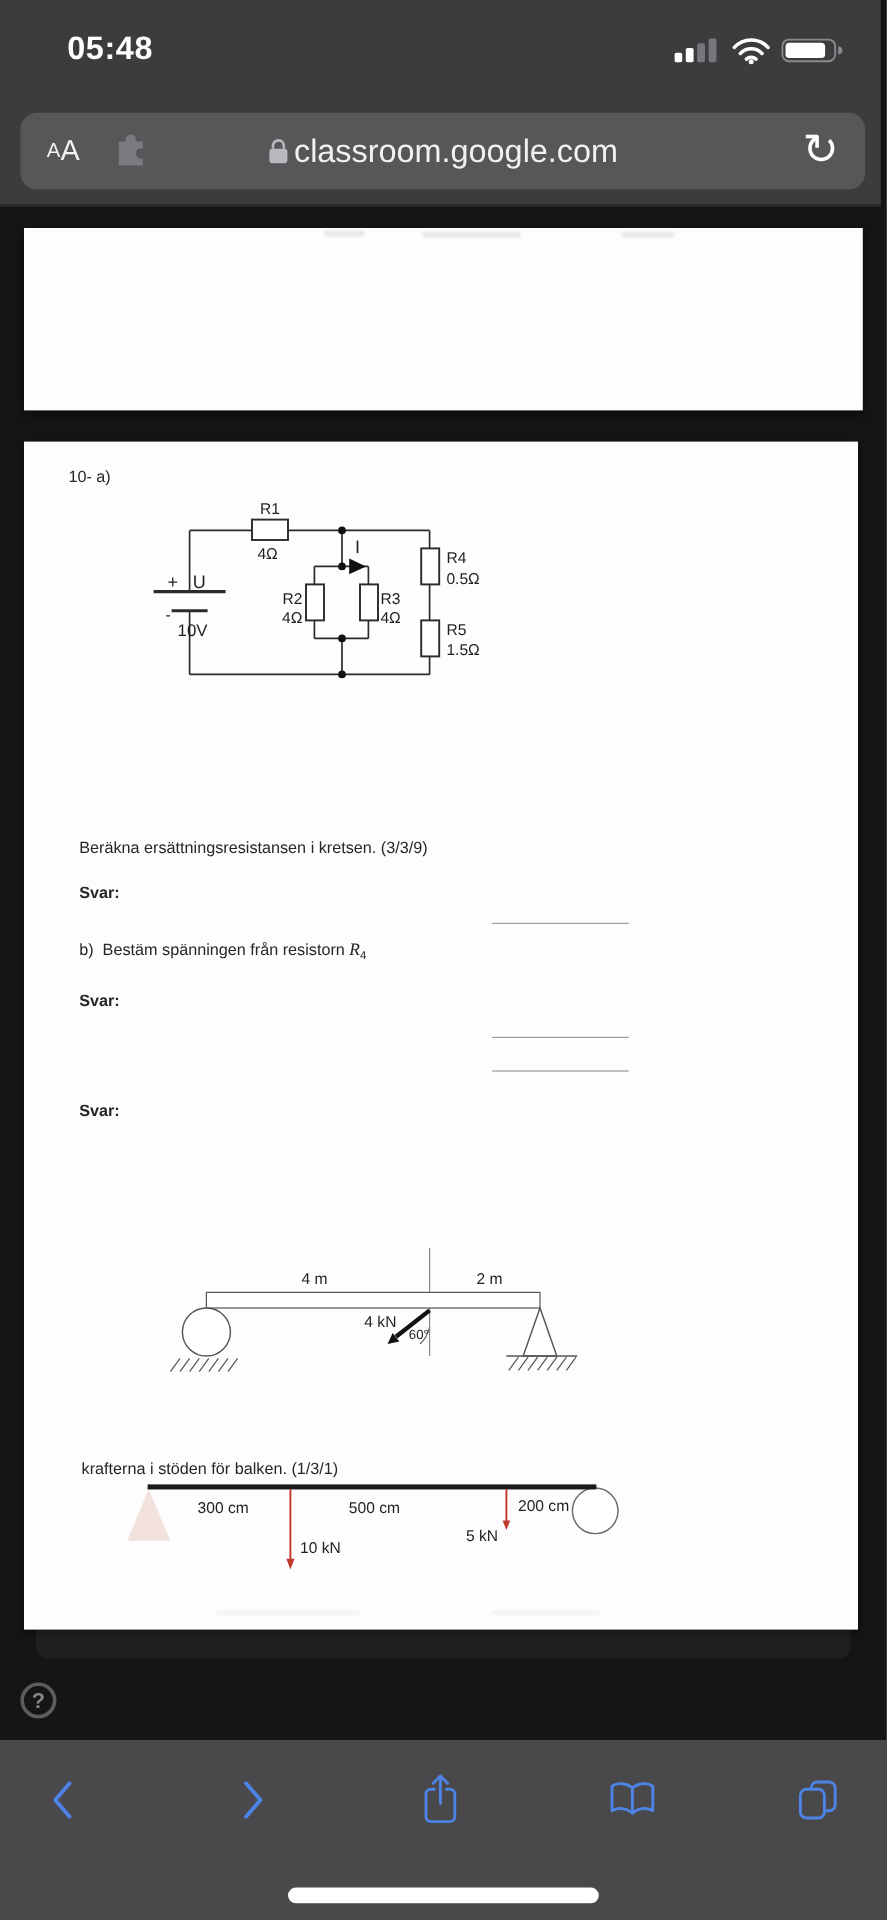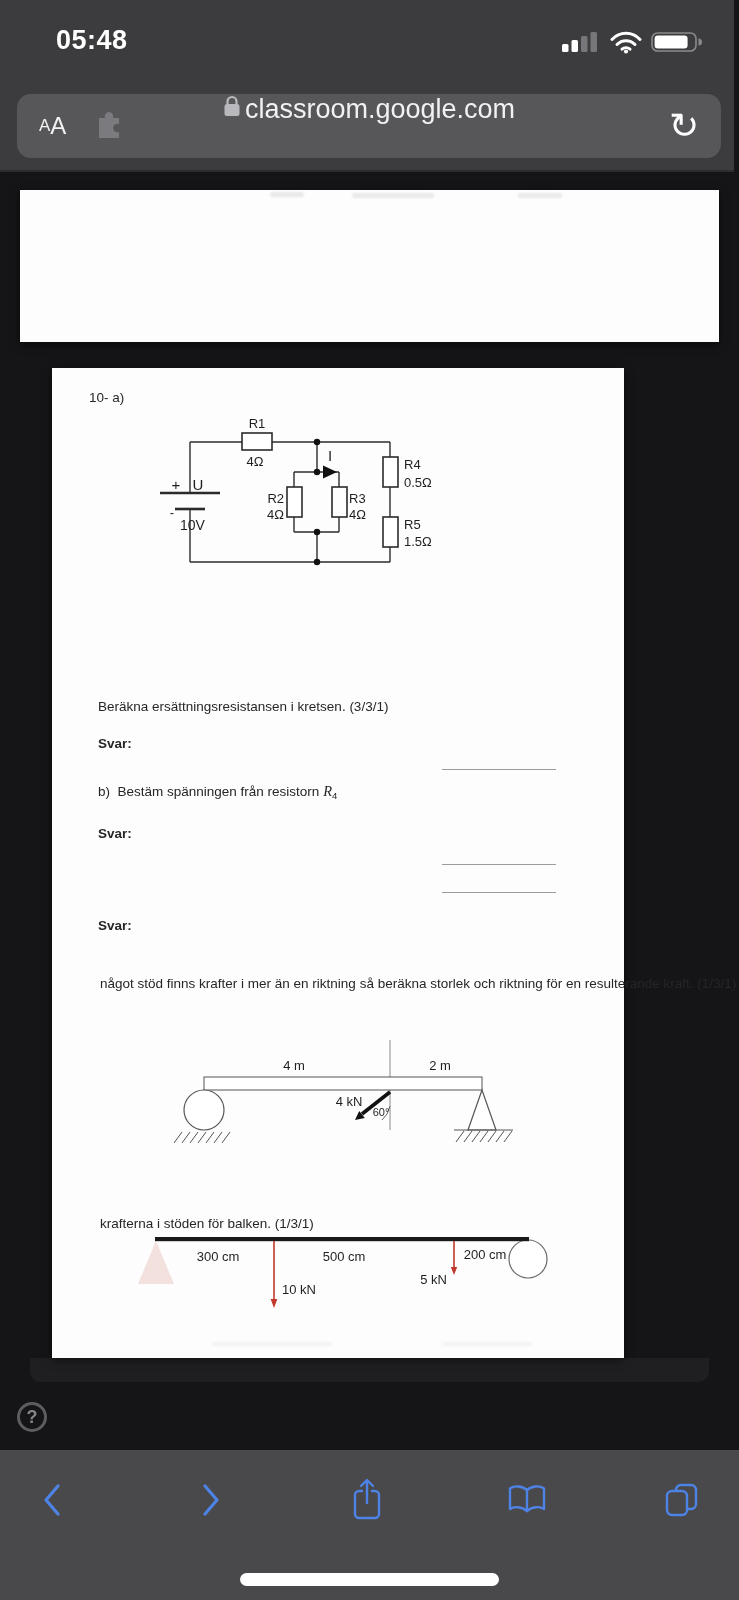--- a/index.html
+++ b/index.html
@@ -7,28 +7,28 @@
   .abs{position:absolute;}
 
   
   .header{position:absolute;left:0;top:0;width:734px;height:172px;background:#3c3c3e;border-bottom:2px solid #2c2c2e;box-sizing:border-box;}
   .time{position:absolute;left:56px;top:25px;color:#fff;font-size:27px;font-weight:700;letter-spacing:.5px;}
   .addr-pill{position:absolute;left:17px;top:94px;width:704px;height:64px;background:#57575a;border-radius:14px;}
   .aa-btn{position:absolute;left:22px;top:0;height:64px;display:flex;align-items:center;color:#f2f2f2;}
   .aa-small{font-size:17px;}
   .aa-big{font-size:24px;}
   .ext-btn{position:absolute;left:76px;top:16px;opacity:.65;}
-  .url-wrap{position:absolute;left:0;top:0;width:704px;height:64px;display:flex;align-items:flex-start;justify-content:center;gap:4px;}
+  .url-wrap{position:absolute;left:0;top:0;width:704px;height:64px;display:flex;align-items:center;justify-content:center;gap:4px;}
   .url-text{color:#f1f1f3;font-size:27px;}
   .reload-btn{position:absolute;right:22px;top:8px;color:#fdfdfd;font-size:36px;line-height:48px;font-family:"DejaVu Sans",sans-serif;}
 
   
   .page-frag{position:absolute;left:20px;top:190px;width:699px;height:152px;background:#fdfdfd;box-shadow:0 3px 8px rgba(0,0,0,.55);}
   .smudge{position:absolute;background:#e9e9e9;filter:blur(1px);border-radius:2px;}
-  .page-main{position:absolute;left:20px;top:368px;width:572px;height:990px;background:#fdfdfd;box-shadow:0 3px 8px rgba(0,0,0,.55);margin-left:32px;}
+  .page-main{position:absolute;left:20px;top:368px;width:695px;height:990px;background:#fdfdfd;box-shadow:0 3px 8px rgba(0,0,0,.55);}
   .page-shadow{position:absolute;left:30px;top:1358px;width:679px;height:24px;background:rgba(255,255,255,.045);border-radius:0 0 10px 10px;}
 
   .doc-text{position:absolute;color:#262626;font-size:13.5px;line-height:15px;white-space:pre;}
   .bold{font-weight:700;}
   .rsym{font-family:"Liberation Serif",serif;font-style:italic;font-size:14.5px;}
   .rsub{font-size:9.5px;vertical-align:-3px;}
   .ansline{position:absolute;width:114px;border-top:1px solid #9b9b9b;}
 
   svg text{font-family:"Liberation Sans",sans-serif;fill:#1f1f1f;}
   .help-btn{position:absolute;left:17px;top:1402px;width:30px;height:30px;border:3px solid #5d5d60;border-radius:50%;color:#87878b;font-size:18px;font-weight:700;display:flex;align-items:center;justify-content:center;box-sizing:border-box;}
@@ -137,32 +137,31 @@
       <text x="252" y="79">0.5Ω</text>
       <text x="252" y="121">R5</text>
       <text x="252" y="138">1.5Ω</text>
       <text x="24" y="82" text-anchor="middle" font-size="15">+</text>
       <text x="46" y="82" text-anchor="middle" font-size="15">U</text>
       <text x="20" y="109" text-anchor="middle">-</text>
       <text x="28" y="122" font-size="14">10V</text>
     </g>
   </svg>
 
-  <div class="doc-text" style="left:46px;top:331px;">Beräkna ersättningsresistansen i kretsen. (3/3/1)</div>
+  <div class="doc-text" style="left:46px;top:331px;">Beräkna ersättningsresistansen i kretsen. (3/3/9)</div>
   <div class="doc-text bold" style="left:46px;top:368px;">Svar:</div>
   <div class="ansline" style="left:390px;top:401px;"></div>
 
   <div class="doc-text" style="left:46px;top:416px;"><span>b)  Bestäm spänningen från resistorn </span><span class="rsym">R</span><span class="rsub">4</span></div>
   <div class="doc-text bold" style="left:46px;top:458px;">Svar:</div>
   <div class="ansline" style="left:390px;top:496px;"></div>
   <div class="ansline" style="left:390px;top:524px;"></div>
 
   <div class="doc-text bold" style="left:46px;top:550px;">Svar:</div>
 
-  <div class="doc-text" style="left:48px;top:608px;">något stöd finns krafter i mer än en riktning så beräkna storlek och riktning för en resulterande kraft. (1/3/1)</div>
 
   <svg class="abs" style="left:110px;top:664px;" width="365" height="122" viewBox="0 0 365 122">
     <line x1="228" y1="8" x2="228" y2="98" stroke="#8a8a8a" stroke-width="1"></line>
     <rect x="42" y="45" width="278" height="13" fill="#ffffff" stroke="#555555" stroke-width="1"></rect>
     <circle cx="42" cy="78" r="20" fill="#ffffff" stroke="#555555" stroke-width="1.2"></circle>
     <g stroke="#555555" stroke-width="1">
       <line x1="12" y1="111" x2="20" y2="100"></line>
         <line x1="20" y1="111" x2="28" y2="100"></line>
       <line x1="28" y1="111" x2="36" y2="100"></line>
         <line x1="36" y1="111" x2="44" y2="100"></line>

